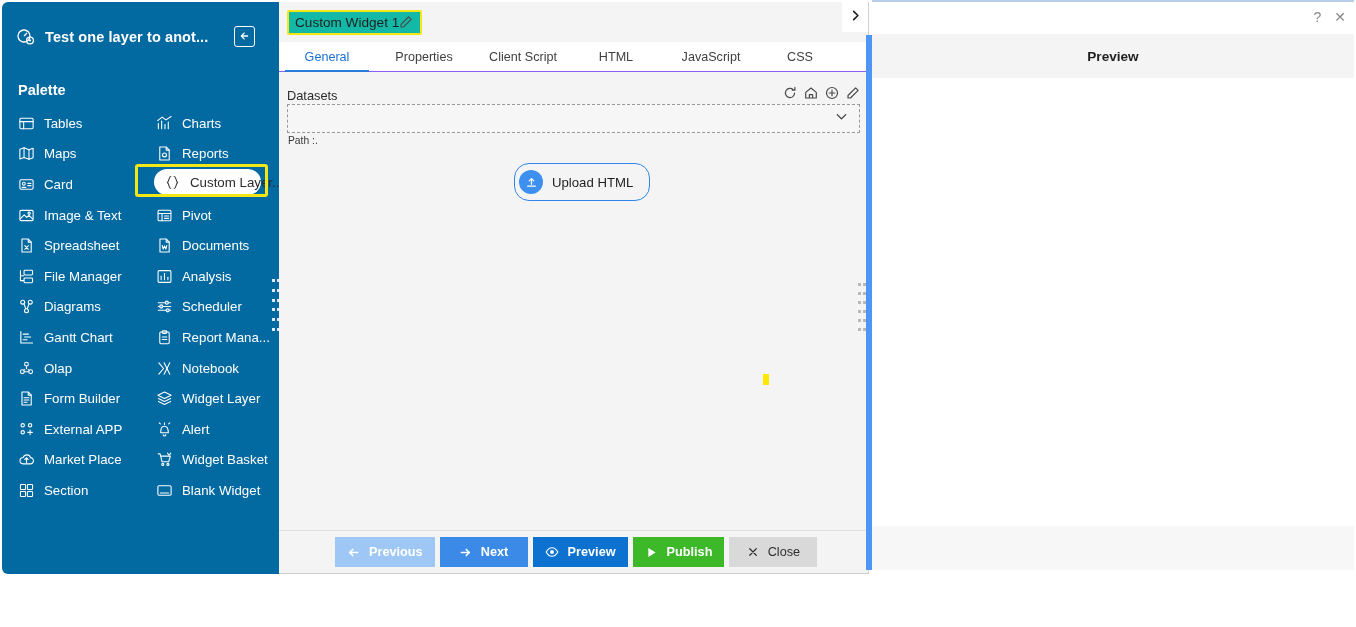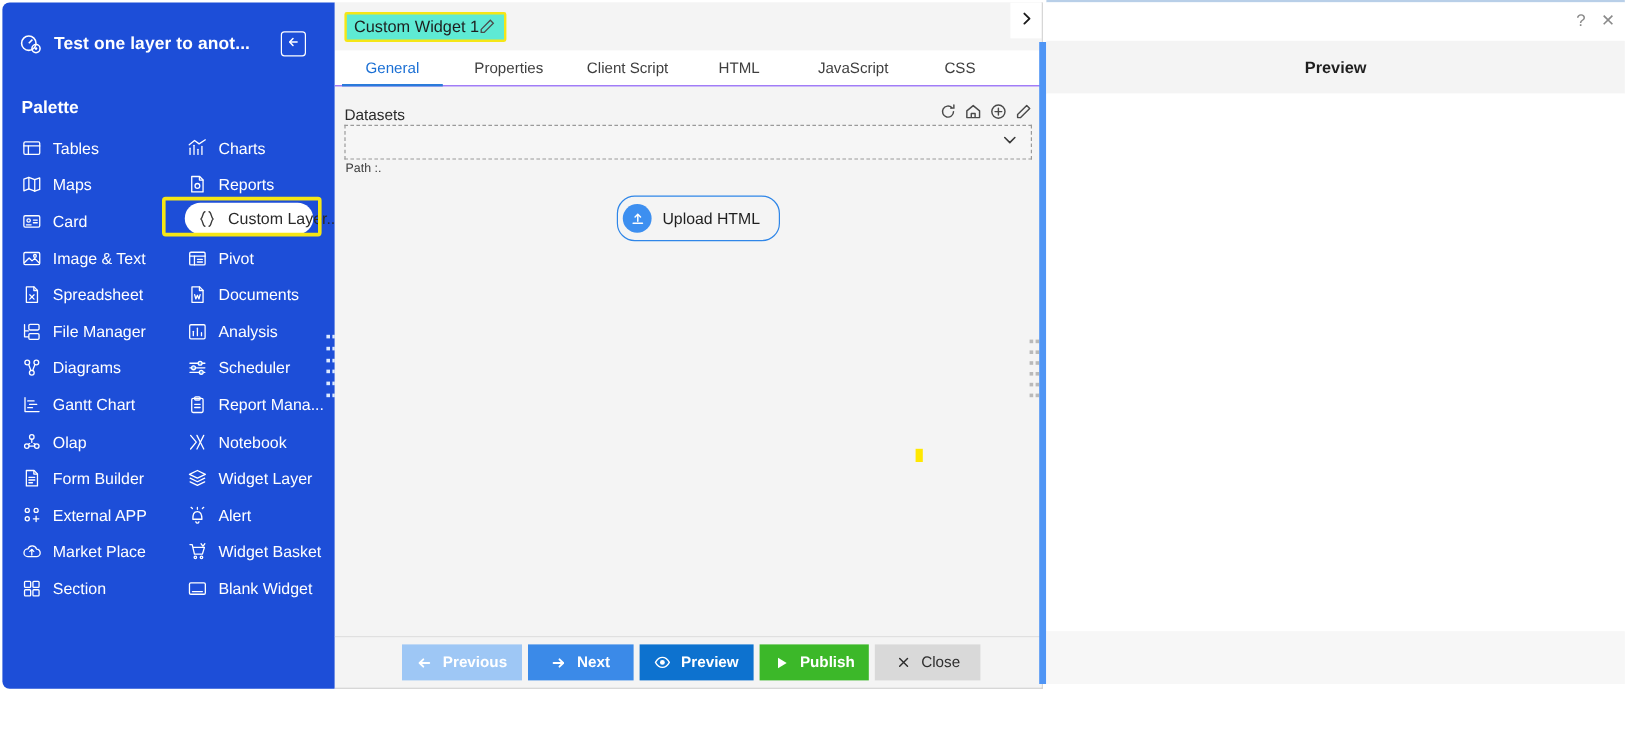--- a/index.html
+++ b/index.html
@@ -9,21 +9,21 @@
     background: #ffffff;
     font-family: "Liberation Sans", sans-serif;
     overflow: hidden;
   }
   #root { position: relative; width: 1356px; height: 627px; background:#ffffff; }
 
   
   #palette-sidebar {
     position: absolute; left: 2px; top: 2px;
     width: 277px; height: 572px;
-    background: #1d4ed8;
+    background: #0369a1;
     border-radius: 6px 0 0 6px;
     color: #ffffff;
     overflow: hidden;
   }
   #palette-header {
     position: absolute; left: 0; top: 18px; width: 277px; height: 34px;
     display: flex; align-items: center; padding: 0 14px;
   }
   #palette-header .hdr-icon { width: 20px; height: 20px; margin-right: 9px; flex: 0 0 auto; }
   #palette-title {
@@ -89,21 +89,21 @@
     border: 1px solid #cfcfcf; border-top: none; border-left: none;
     overflow: hidden;
   }
   #widget-title-bar {
     position: absolute; left: 0; top: 0; width: 590px; height: 40px;
     background: #f4f4f4; display: flex; align-items: center; padding-left: 8px;
   }
   #widget-title-box {
     display: inline-flex; align-items: center; 
     border: 2.4px solid #f5e616; border-radius: 2px;
-    padding: 3px 7px 3px 6px; background: #5eead4;
+    padding: 3px 7px 3px 6px; background: #14b8a6;
   }
   #widget-title-text { font-size: 13.6px; color: #1e1e1e; white-space: nowrap; }
   #widget-title-edit { width: 14px; height: 14px; cursor: pointer; display:flex; }
 
   #tabs-row {
     position: absolute; left: 0; top: 40px; width: 590px; height: 30px;
     background: #ffffff; border-bottom: 1px solid #8b5cf6;
     display: flex; align-items: stretch;
   }
   .tab-item {

